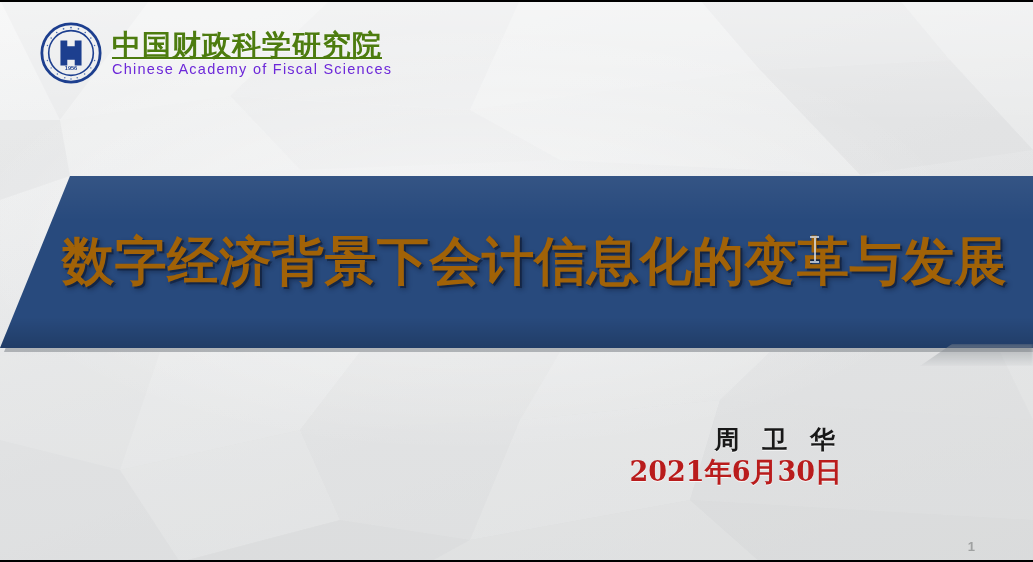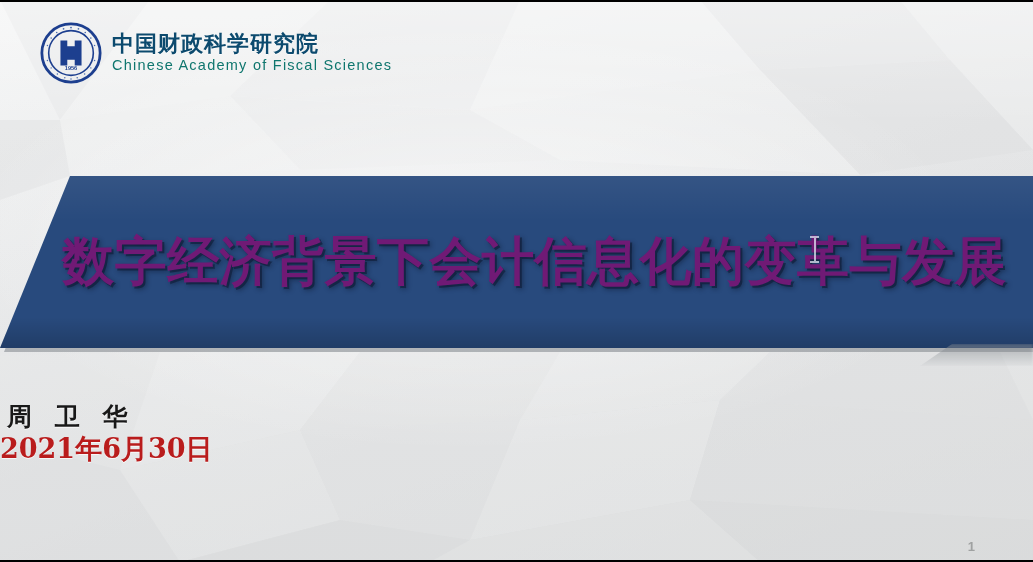--- a/index.html
+++ b/index.html
@@ -51,33 +51,34 @@
     flex: 0 0 62px;
   }
   .logo-words {
     display: flex;
     flex-direction: column;
     justify-content: center;
     padding-top: 2px;
   }
   .logo-cn {
     font-family: "DejaVu Sans", "Liberation Sans", sans-serif;
-    font-size: 22px;
-    font-weight: bold;
-    color: #0c4a6e;
+    font-size: 29px;
+    font-weight: bold;
+    color: #4d7c0f;
     line-height: 1.04;
     letter-spacing: 1px;
     white-space: nowrap;
     text-shadow: 0 1px 0 rgba(255,255,255,0.65);
+    text-decoration: underline;
   }
   .logo-en {
     font-family: "Liberation Sans", "DejaVu Sans", sans-serif;
     font-size: 14.5px;
     font-weight: normal;
-    color: #0f766e;
+    color: #6d28d9;
     letter-spacing: 1.25px;
     line-height: 1.2;
     margin-top: 1px;
     white-space: nowrap;
   }
 
   
   .banner-shadow {
     position: absolute;
     left: 0;
@@ -128,21 +129,21 @@
     width: 1033px;
     height: 172px;
     display: flex;
     align-items: center;
     box-sizing: border-box;
     padding-left: 62px;
     padding-right: 8px;
     font-family: Liberation Sans, sans-serif;
     font-size: 52px;
     font-weight: bold;
-    color: #701a75;
+    color: #a16207;
     letter-spacing: 0.5px;
     white-space: nowrap;
     text-shadow:
       2px 2px 0 rgba(12,24,48,0.55),
       3px 3px 5px rgba(8,18,38,0.45);
   }
 
   
   .caret {
     position: absolute;
@@ -169,23 +170,23 @@
     height: 2px;
     background: #dfe6f2;
   }
   .caret .ctop { top: 2px; }
   .caret .cbot { top: 27px; }
 
   
   .presenter {
     position: absolute;
     left: 0;
-    top: 401px;
+    top: 424px;
     width: 842px;
-    text-align: left;
+    text-align: right;
   }
   .presenter-name {
     font-family: "DejaVu Sans", "Liberation Sans", sans-serif;
     font-size: 25px;
     font-weight: bold;
     color: #181818;
     letter-spacing: 7px;
     line-height: 1.25;
     text-indent: 7px;
     text-shadow: 0 1px 0 rgba(255,255,255,0.7);

